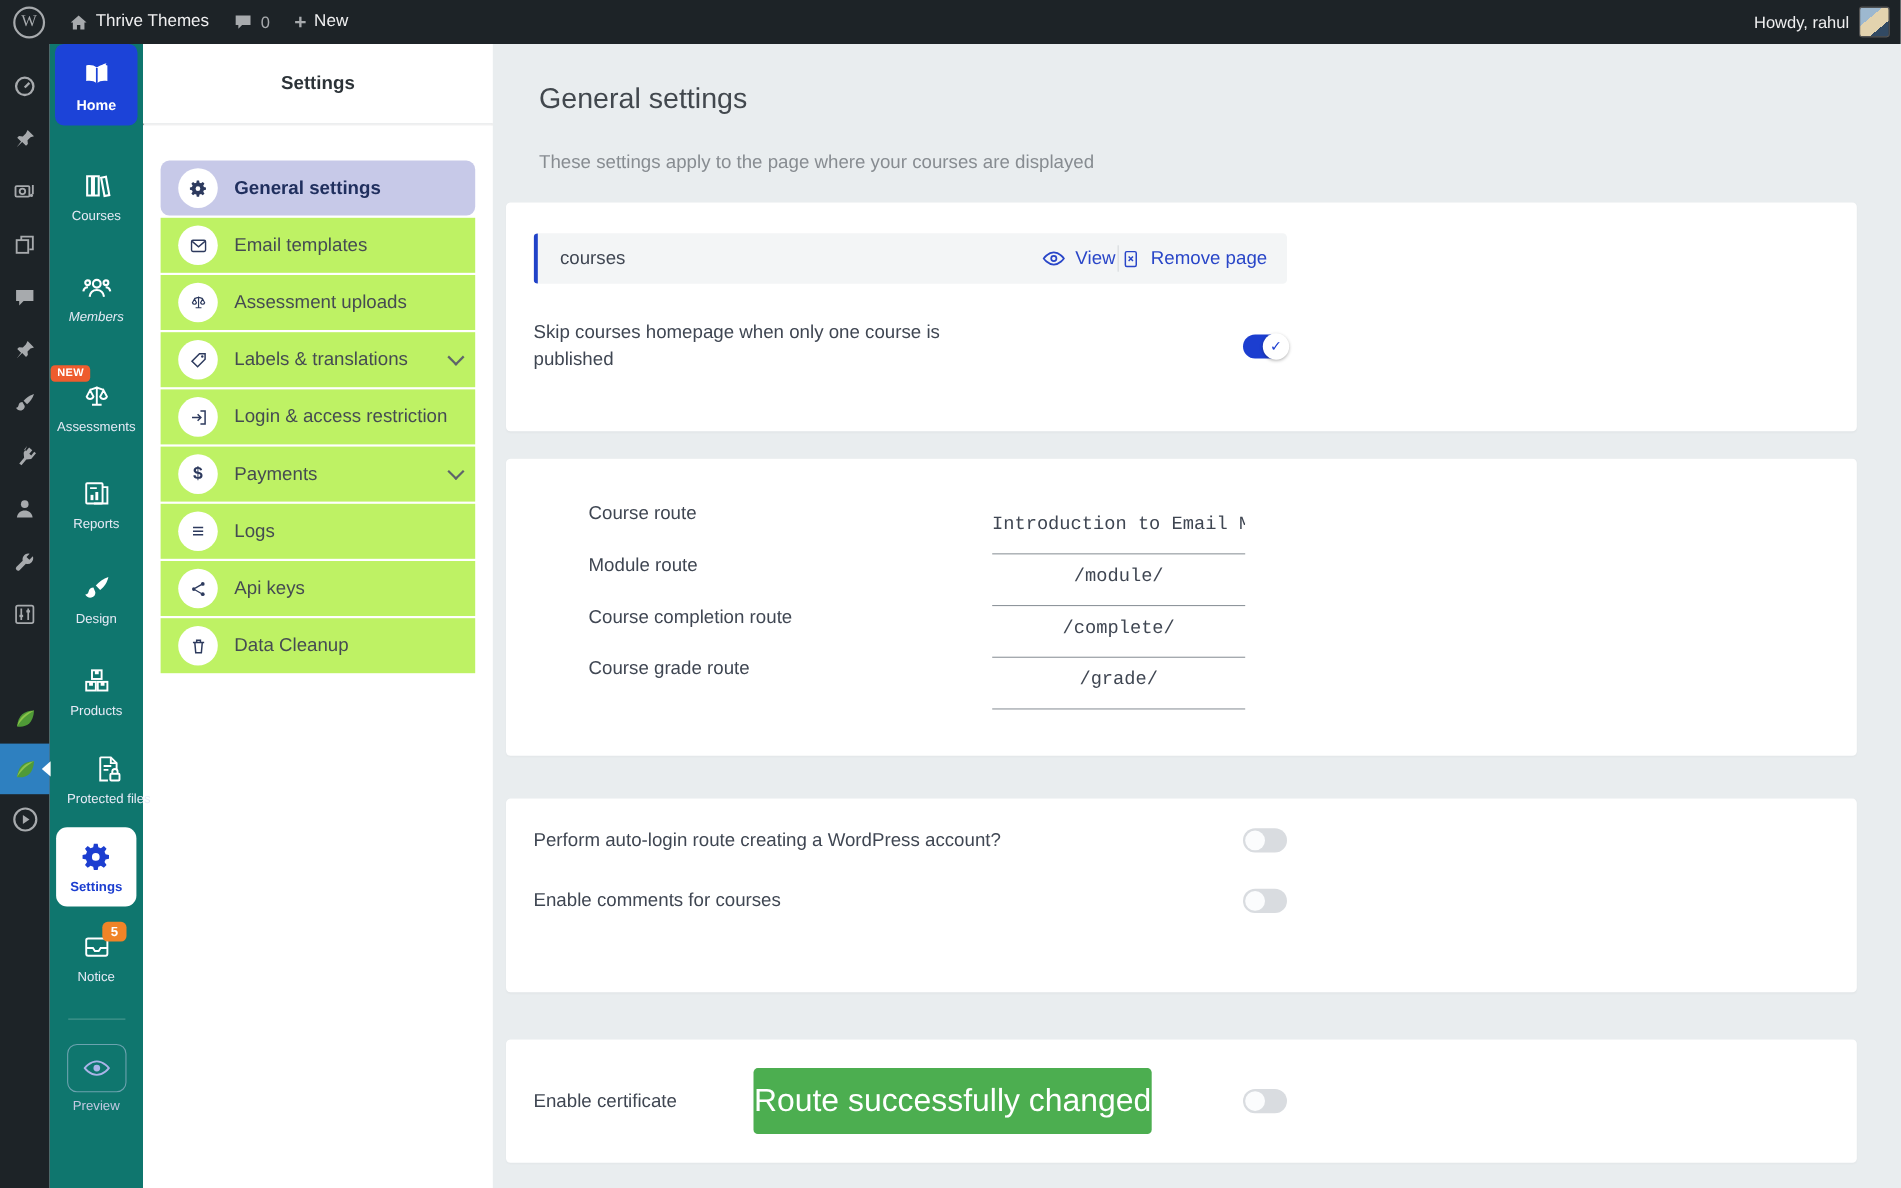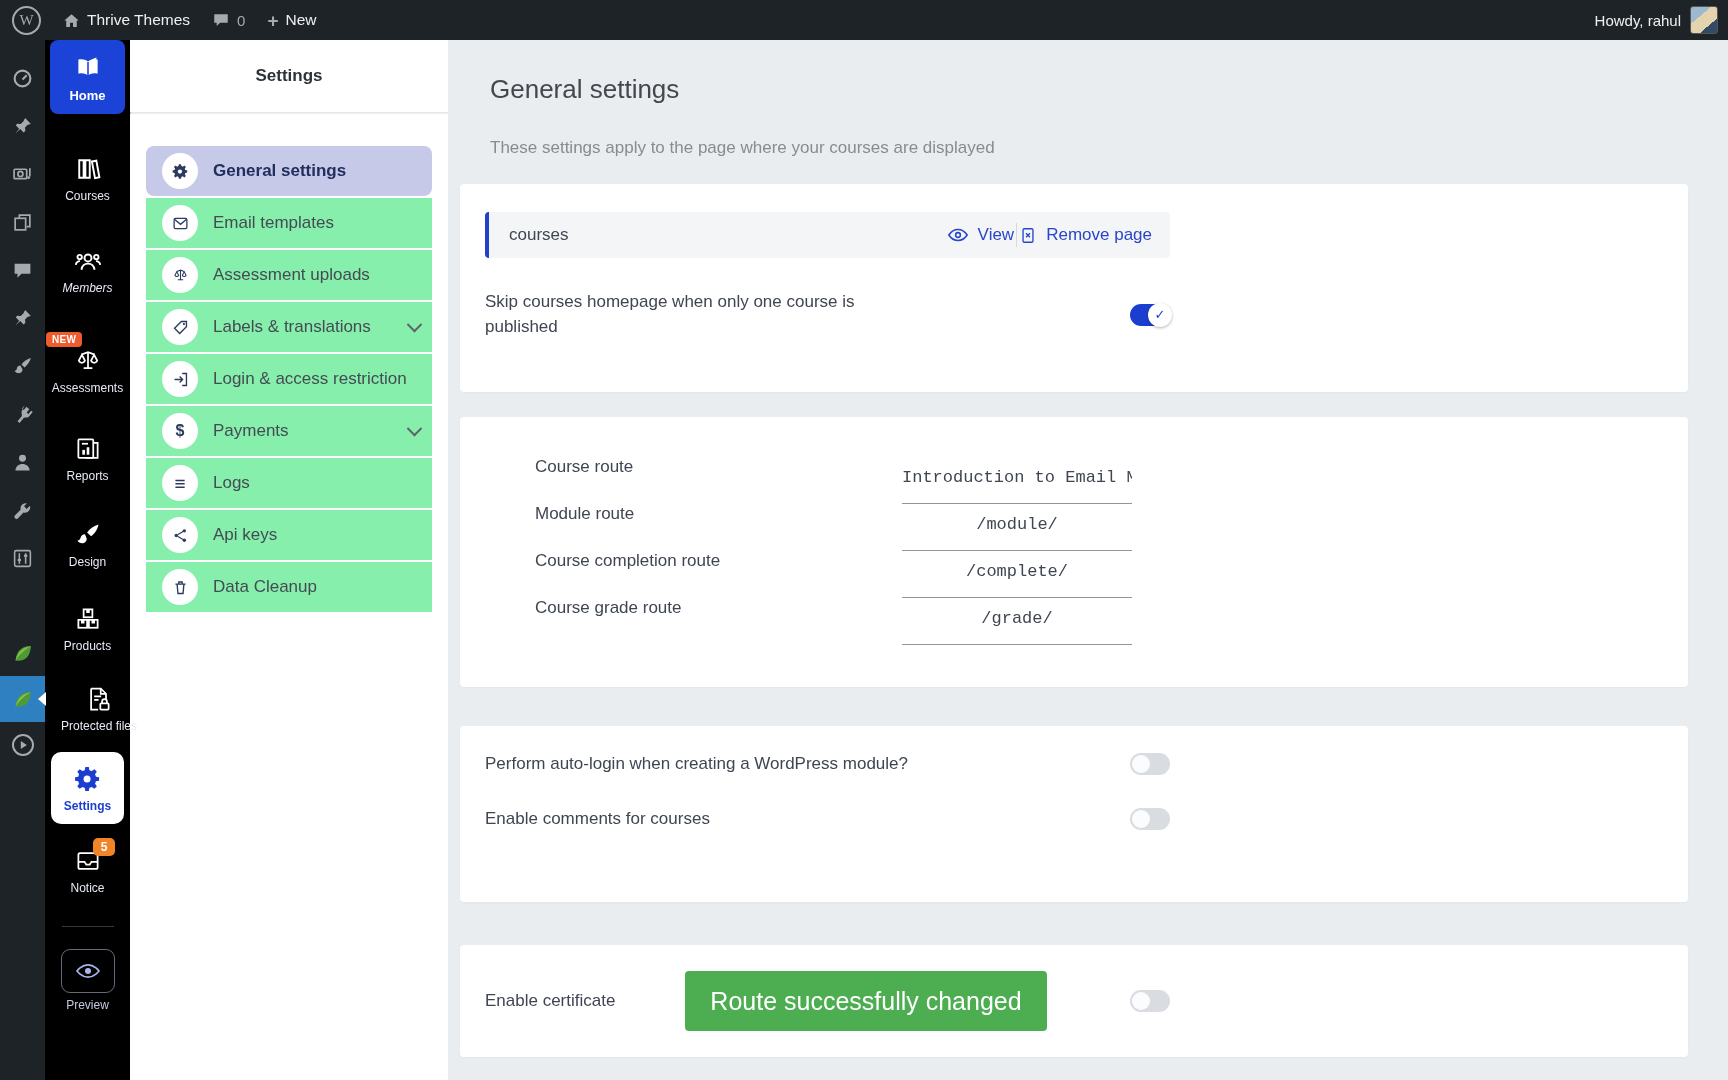--- a/index.html
+++ b/index.html
@@ -28,21 +28,21 @@
   .wpicon:first-child{margin-top:14px}
   .wpicon .ic svg{width:21px;height:21px}
   .wp-sep{height:48px}
   .wp-leaf{width:45px;height:46px;display:flex;align-items:center;justify-content:center}
   .wp-leaf.active{background:#2e80c0;position:relative}
   .wp-leaf.active::after{content:"";position:absolute;right:-1px;top:50%;margin-top:-7px;
         border-top:7px solid transparent;border-bottom:7px solid transparent;border-right:8px solid #fff}
   .wp-leaf svg{width:24px;height:24px}
 
   
-  .thrivebar{position:absolute;left:45px;top:40px;bottom:0;width:85px;background:#000000;z-index:15;
+  .thrivebar{position:absolute;left:45px;top:40px;bottom:0;width:85px;background:#0f766e;z-index:15;
              display:flex;flex-direction:column;align-items:center;color:#e6eaf6}
   .titem{width:79px;display:flex;flex-direction:column;align-items:center;position:relative;cursor:pointer}
   .ticon{color:#fff;height:30px;display:flex;align-items:center;justify-content:center}
   .ticon svg{width:28px;height:28px}
   .tlabel{font-size:12px;margin-top:5px;text-align:center;line-height:1.25;color:#e6eaf6}
   .titem.home{background:#1c43d8;border-radius:8px;width:75px;padding:13px 0 10px;margin-top:10px}
   .titem.home .tlabel{font-weight:bold;color:#fff;font-size:13px}
   .titem.tile{background:#fff;border-radius:10px;width:73px;padding:12px 0 10px}
   .titem.tile .ticon{color:#1c3ed0}
   .titem.tile .tlabel{color:#1c3ed0;font-weight:bold}
@@ -54,21 +54,21 @@
   .tdivider{width:52px;border-top:1px solid rgba(255,255,255,.22);margin:30px 0 22px}
   .titem.boxed .ticon{border:1px solid rgba(200,208,240,.5);border-radius:9px;width:52px;height:42px;color:#aab4e8}
   .titem.boxed .tlabel{color:#c3c9e2}
 
   
   .panel{position:absolute;left:130px;top:40px;bottom:0;width:318px;background:#fff;z-index:10}
   .panel-title{height:72px;display:flex;align-items:center;justify-content:center;
                font-size:17px;font-weight:bold;color:#2c3338}
   .panel-divider{border-top:1px solid #e6e8ea;margin:0}
   .nav-list{margin:32px 16px 0}
-  .nav-row{height:50px;background:#86efac;margin-bottom:2px;display:flex;align-items:center;
+  .nav-row{height:50px;background:#bef264;margin-bottom:2px;display:flex;align-items:center;
            padding:0 12px 0 16px;cursor:pointer}
   .nav-row.selected{background:#c7c9e8;border-radius:8px}
   .nav-ic{width:36px;height:36px;border-radius:50%;background:#fff;color:#2d3a5e;
           display:flex;align-items:center;justify-content:center;flex:0 0 36px}
   .nav-ic svg{width:17px;height:17px}
   .nav-ic .tglyph{font-size:16px;line-height:1;color:#2d3a5e;font-weight:bold}
   .nav-label{margin-left:15px;font-size:17px;color:#454b52}
   .nav-row.selected .nav-label{color:#202f5e;font-weight:bold}
   .chev{margin-left:auto;width:9px;height:9px;border-right:2px solid #5e646b;border-bottom:2px solid #5e646b;
         transform:rotate(45deg) translate(-2px,-2px)}
@@ -113,21 +113,21 @@
 
   .card3{margin-top:39px;height:176px}
   .card3 .inner{padding-top:26px}
   .card3 .opt-row + .opt-row{margin-top:30px}
   .card3 .opt-label{max-width:430px}
 
   .card4{margin-top:43px;height:112px;position:relative}
   .card4 .inner{height:100%;display:flex;align-items:center}
   .toast{position:absolute;left:225px;top:50%;transform:translateY(-50%);width:362px;height:60px;
          border-radius:4px;display:flex;align-items:center;justify-content:center;
-         color:#fff;font-size:25px;z-index:5}
+         color:#fff;font-size:29px;z-index:5}
 </style>
 </head>
 <body>
 
 <div class="adminbar">
   <div class="ab-left">
     <span class="wp-logo">W</span>
     <span class="ab-item">
       <span class="ic">
         <svg width="17" height="17" viewBox="0 0 20 20" fill="#a7aaad">
@@ -529,21 +529,21 @@
         <div class="route-row">
     <span class="route-label">Course grade route</span>
     <input class="route-input" value="/grade/" style="">
   </div>
       </div>
   </div>
 
   <div class="card card3">
     <div class="inner" id="options">
         <div class="opt-row">
-    <span class="opt-label">Perform auto-login when creating a WordPress module?</span>
+    <span class="opt-label">Perform auto-login route creating a WordPress account?</span>
     <span class="toggle off">
             <span class="knob"></span>
           </span>
   </div>
         <div class="opt-row">
     <span class="opt-label">Enable comments for courses</span>
     <span class="toggle off">
             <span class="knob"></span>
           </span>
   </div>

